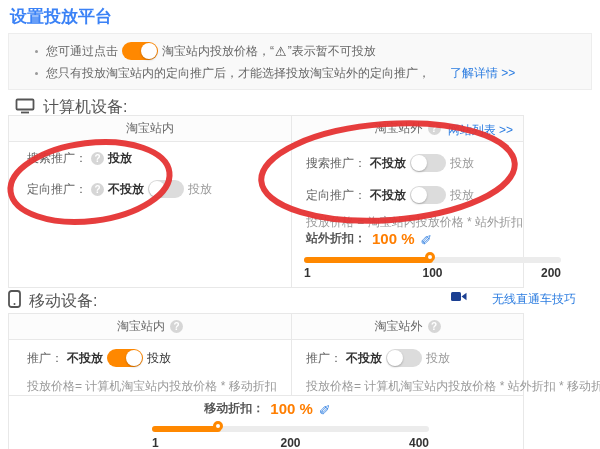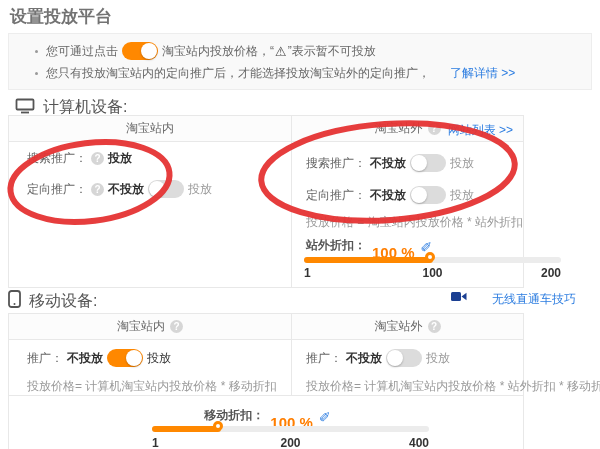--- a/index.html
+++ b/index.html
@@ -2,21 +2,21 @@
 <html><head>
 <meta charset="utf-8">
 <style>
   * { margin:0; padding:0; box-sizing:border-box; }
   html,body { background:#fff; }
   body {
     width:600px; height:449px; position:relative; overflow:hidden;
     font-family:"Liberation Sans","DejaVu Sans",sans-serif;
     font-size:12px; color:#666;
   }
-  .page-title { position:absolute; left:10px; top:5px; font-size:17px; font-weight:bold; color:#737373; }
+  .page-title { position:absolute; left:10px; top:5px; font-size:17px; font-weight:bold; color:#3b82f6; }
 
   
   .notice { position:absolute; left:8px; top:33px; width:584px; height:57px;
             background:#f9f9f9; border:1px solid #ededed; padding:6px 22px; }
   .notice-line { display:flex; align-items:center; height:22px; color:#666; white-space:nowrap; }
   .bullet { width:3px; height:3px; border-radius:50%; background:#999; margin:0 8px 0 4px; flex:0 0 auto; }
   .warn { color:#444; font-size:13px; margin:0 1px; }
 
   
   .link { color:#2b7ce0; cursor:pointer; text-decoration:none;margin-left:20px; }
@@ -57,21 +57,21 @@
 
   .prow { position:absolute; display:flex; align-items:center; white-space:nowrap; }
   .lbl { color:#666; margin-right:4px; }
   .st-off { font-weight:bold; color:#333; }
   .st-on  { color:#999; }
   .st-on.active { color:#333; }
   .st-single { font-weight:bold; color:#333; margin-left:4px; }
   .formula { position:absolute; color:#999; white-space:nowrap; }
 
   .discount { position:absolute; display:flex; align-items:center; gap:6px; white-space:nowrap; }
-  .discount .val { color:#ff7e00; font-size:15px; font-weight:bold;margin-top:14px; }
+  .discount .val { color:#ff7e00; font-size:15px; font-weight:bold; }
   .pencil { color:#2b7ce0; font-size:14px; cursor:pointer; display:inline-block; transform:scaleY(-1); }
 
   
   .slider { position:absolute; height:6px; background:#ececec; border-radius:3px; cursor:pointer; }
   .slider .fill { position:absolute; left:0; top:0; height:6px; background:#ff8800; border-radius:3px; }
   .slider .knob { position:absolute; top:-5px; margin-left:-8px; width:10px; height:10px;
                   background:#fff; border:3px solid #ff8800; border-radius:50%; cursor:grab; }
   .slabels { position:absolute; font-weight:bold; color:#333; height:14px; }
   .slabels .smin { position:absolute; left:0; }
   .slabels .smid { position:absolute; left:50%; transform:translateX(-50%); }

